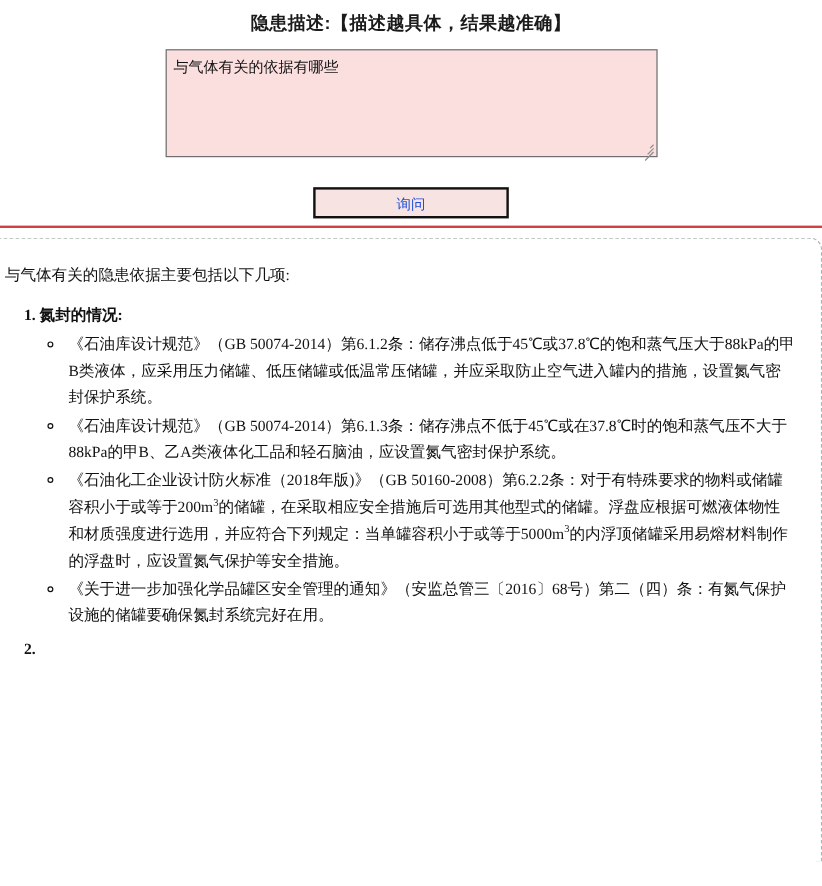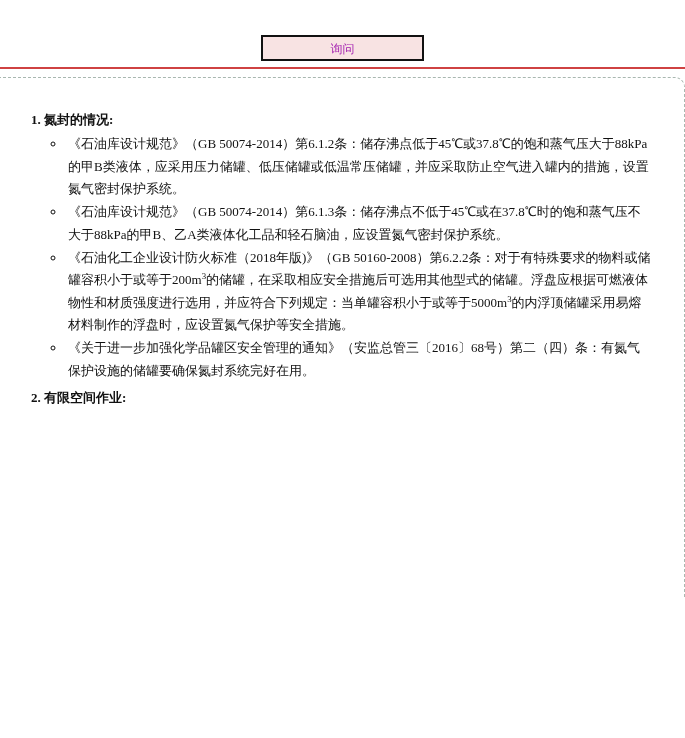--- a/index.html
+++ b/index.html
@@ -84,21 +84,21 @@
   .ask-button {
     display: inline-block;
     box-sizing: border-box;
     width: 163px;
     height: 26px;
     line-height: 24px;
     background: #f8e3e3;
     border: 2px solid #111111;
     font-family: "Liberation Sans", "DejaVu Sans", sans-serif;
     font-size: 12px;
-    color: #a21caf;
+    color: #1d4ed8;
     text-align: center;
     cursor: pointer;
     padding: 0;
   }
 
   .red-rule {
     height: 2px;
     background: #cf4242;
     margin-top: 6px;
     width: 100%;
@@ -119,21 +119,21 @@
   }
 
   .answer-intro {
     font-size: 13px;
     line-height: 1.5;
     margin: 4px 0 14px 2px;
     color: #111111;
   }
 
   ol.top-list {
-    margin: 16px;
+    margin: 5px;
     padding-left: 26px;
     list-style-type: decimal;
   }
   ol.top-list > li {
     font-size: 13px;
     line-height: 1.55;
     margin-bottom: 4px;
     font-weight: 700;
   }
   ol.top-list > li > .li-head {
@@ -160,42 +160,51 @@
     font-size: 0.68em;
     vertical-align: super;
     line-height: 0;
   }
 </style>
 </head>
 <body>
 
 <div class="form-area">
 
-
+  <div class="form-title">隐患描述:【描述越具体，结果越准确】</div>
+
+  <div class="textarea-wrap">
+    <textarea class="desc-textarea" placeholder="请输入隐患描述" style="">与气体有关的依据有哪些</textarea>
+    <span class="resize-grip">
+      <i></i>
+        <i></i>
+        <i></i>
+    </span>
+  </div>
 
   <div class="button-row">
     <button class="ask-button">询问</button>
   </div>
 
   <div class="red-rule"></div>
 </div>
 
 <div class="answer-panel">
 
+  <div class="answer-intro">与气体有关的隐患依据主要包括以下几项:</div>
 
   <ol class="top-list">
 
     <li>
       <span class="li-head">氮封的情况:</span>
       <ul class="sub-list">
         <li>《石油库设计规范》（GB 50074-2014）第6.1.2条：储存沸点低于45℃或37.8℃的饱和蒸气压大于88kPa的甲B类液体，应采用压力储罐、低压储罐或低温常压储罐，并应采取防止空气进入罐内的措施，设置氮气密封保护系统。</li>
         <li>《石油库设计规范》（GB 50074-2014）第6.1.3条：储存沸点不低于45℃或在37.8℃时的饱和蒸气压不大于88kPa的甲B、乙A类液体化工品和轻石脑油，应设置氮气密封保护系统。</li>
         <li>《石油化工企业设计防火标准（2018年版)》（GB 50160-2008）第6.2.2条：对于有特殊要求的物料或储罐容积小于或等于200m<sup>3</sup>的储罐，在采取相应安全措施后可选用其他型式的储罐。浮盘应根据可燃液体物性和材质强度进行选用，并应符合下列规定：当单罐容积小于或等于5000m<sup>3</sup>的内浮顶储罐采用易熔材料制作的浮盘时，应设置氮气保护等安全措施。</li>
         <li>《关于进一步加强化学品罐区安全管理的通知》（安监总管三〔2016〕68号）第二（四）条：有氮气保护设施的储罐要确保氮封系统完好在用。</li>
       </ul>
     </li>
 
     <li>
-      <span class="li-head">有限空间作业:</span>
     </li>
 
   </ol>
 </div>
 
 </body></html>

